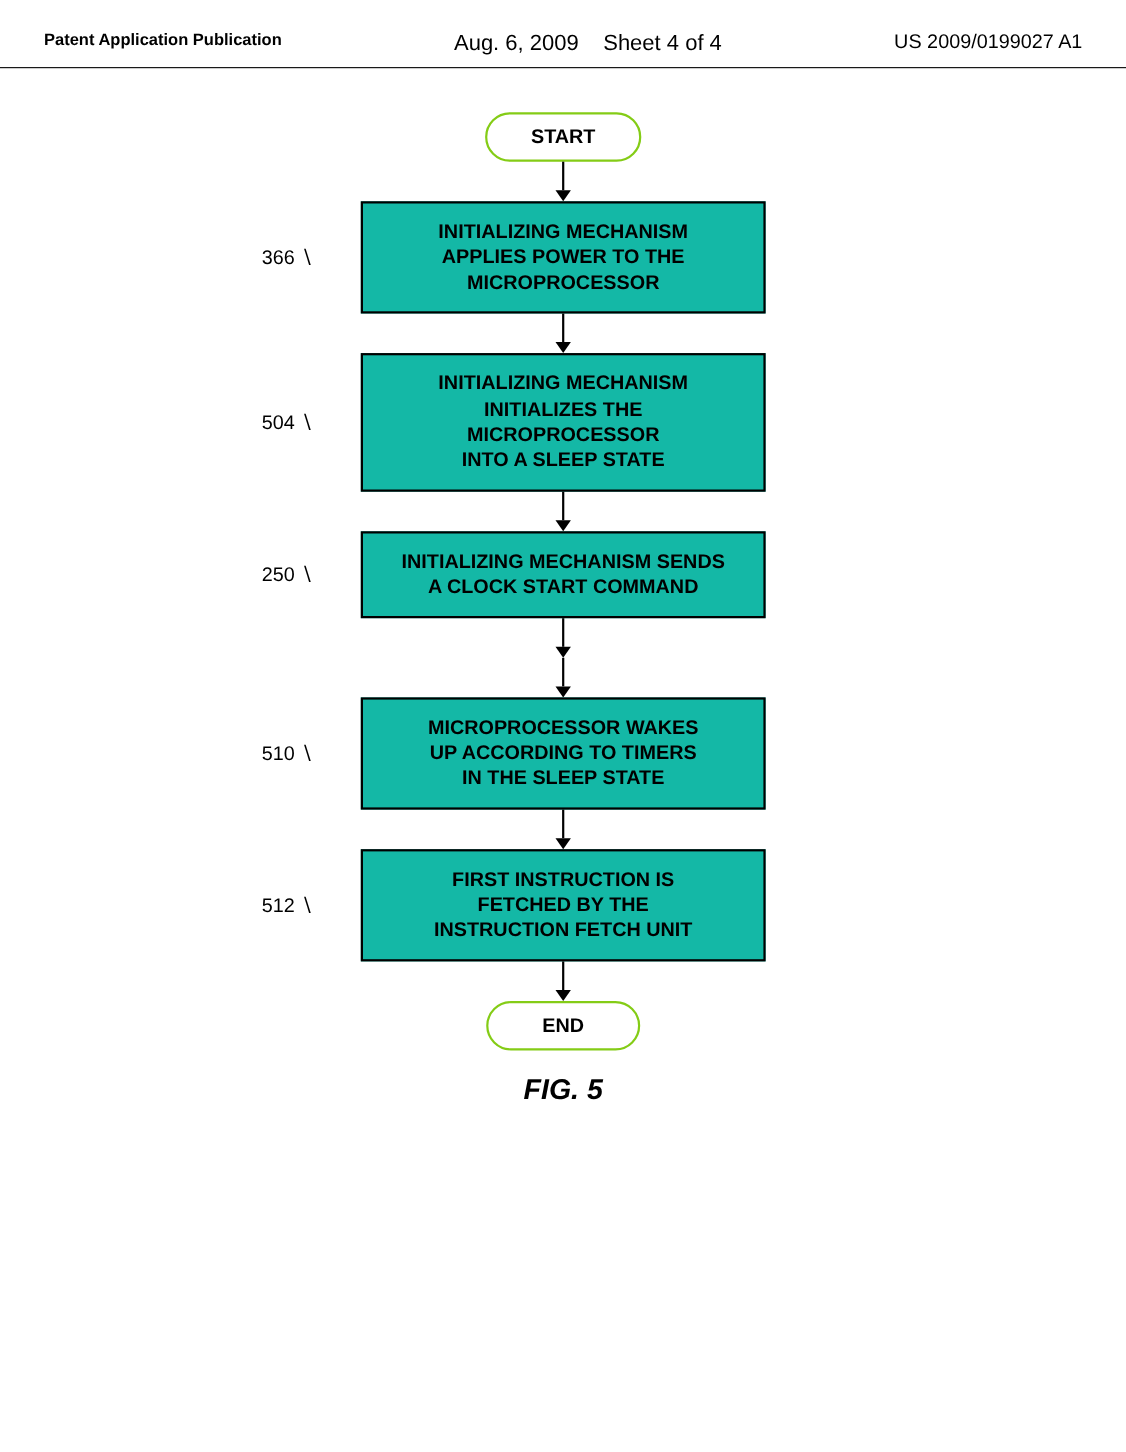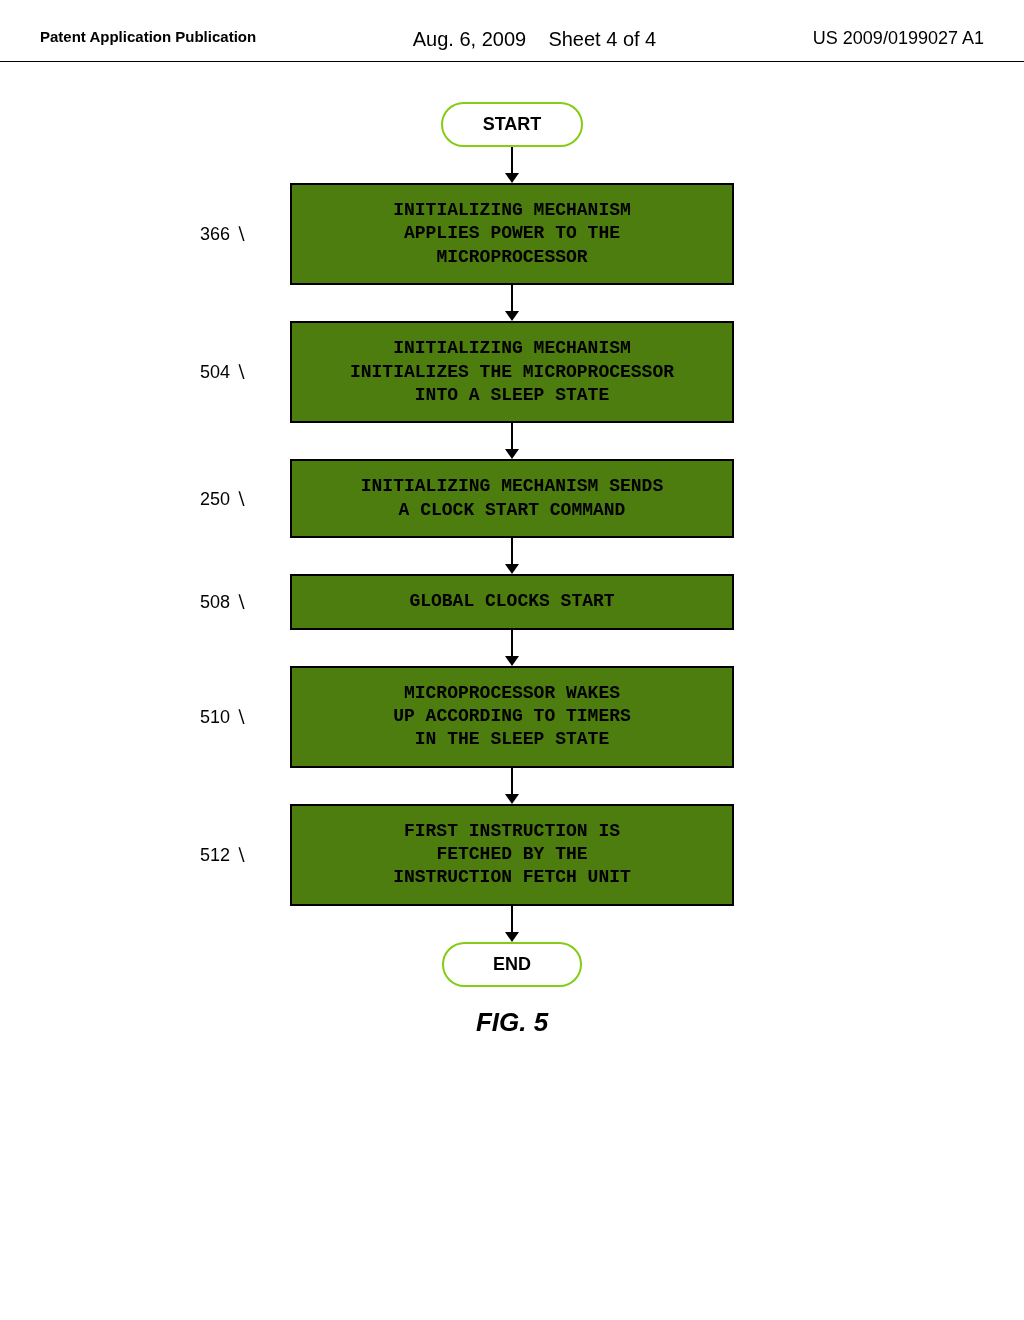--- a/index.html
+++ b/index.html
@@ -59,24 +59,24 @@
       background: #fff;
       min-width: 140px;
     }
 
     
     .process-box {
       border: 2px solid #000;
       padding: 14px 20px;
       font-size: 18px;
       font-weight: bold;
-      font-family: Liberation Mono, monospace;
-      text-align: center;
-      background: #4d7c0f;
-      width: 444px;
+      font-family: Liberation Sans, sans-serif;
+      text-align: center;
+      background: #14b8a6;
+      width: 368px;
       line-height: 1.3;
     }
 
     
     .arrow {
       display: flex;
       flex-direction: column;
       align-items: center;
       height: 36px;
       position: relative;
@@ -167,24 +167,20 @@
   <div class="step-row">
     <div class="step-label">250 ∖</div>
     <div class="process-box">INITIALIZING MECHANISM SENDS<br>A CLOCK START COMMAND</div>
   </div>
 
   <div class="arrow">
     <div class="arrow-line"></div>
     <div class="arrow-head"></div>
   </div>
 
-  <div class="step-row">
-    <div class="step-label">508 ∖</div>
-    <div class="process-box">GLOBAL CLOCKS START</div>
-  </div>
 
   <div class="arrow">
     <div class="arrow-line"></div>
     <div class="arrow-head"></div>
   </div>
 
   <div class="step-row">
     <div class="step-label">510 ∖</div>
     <div class="process-box">MICROPROCESSOR WAKES<br>UP ACCORDING TO TIMERS<br>IN THE SLEEP STATE</div>
   </div>

